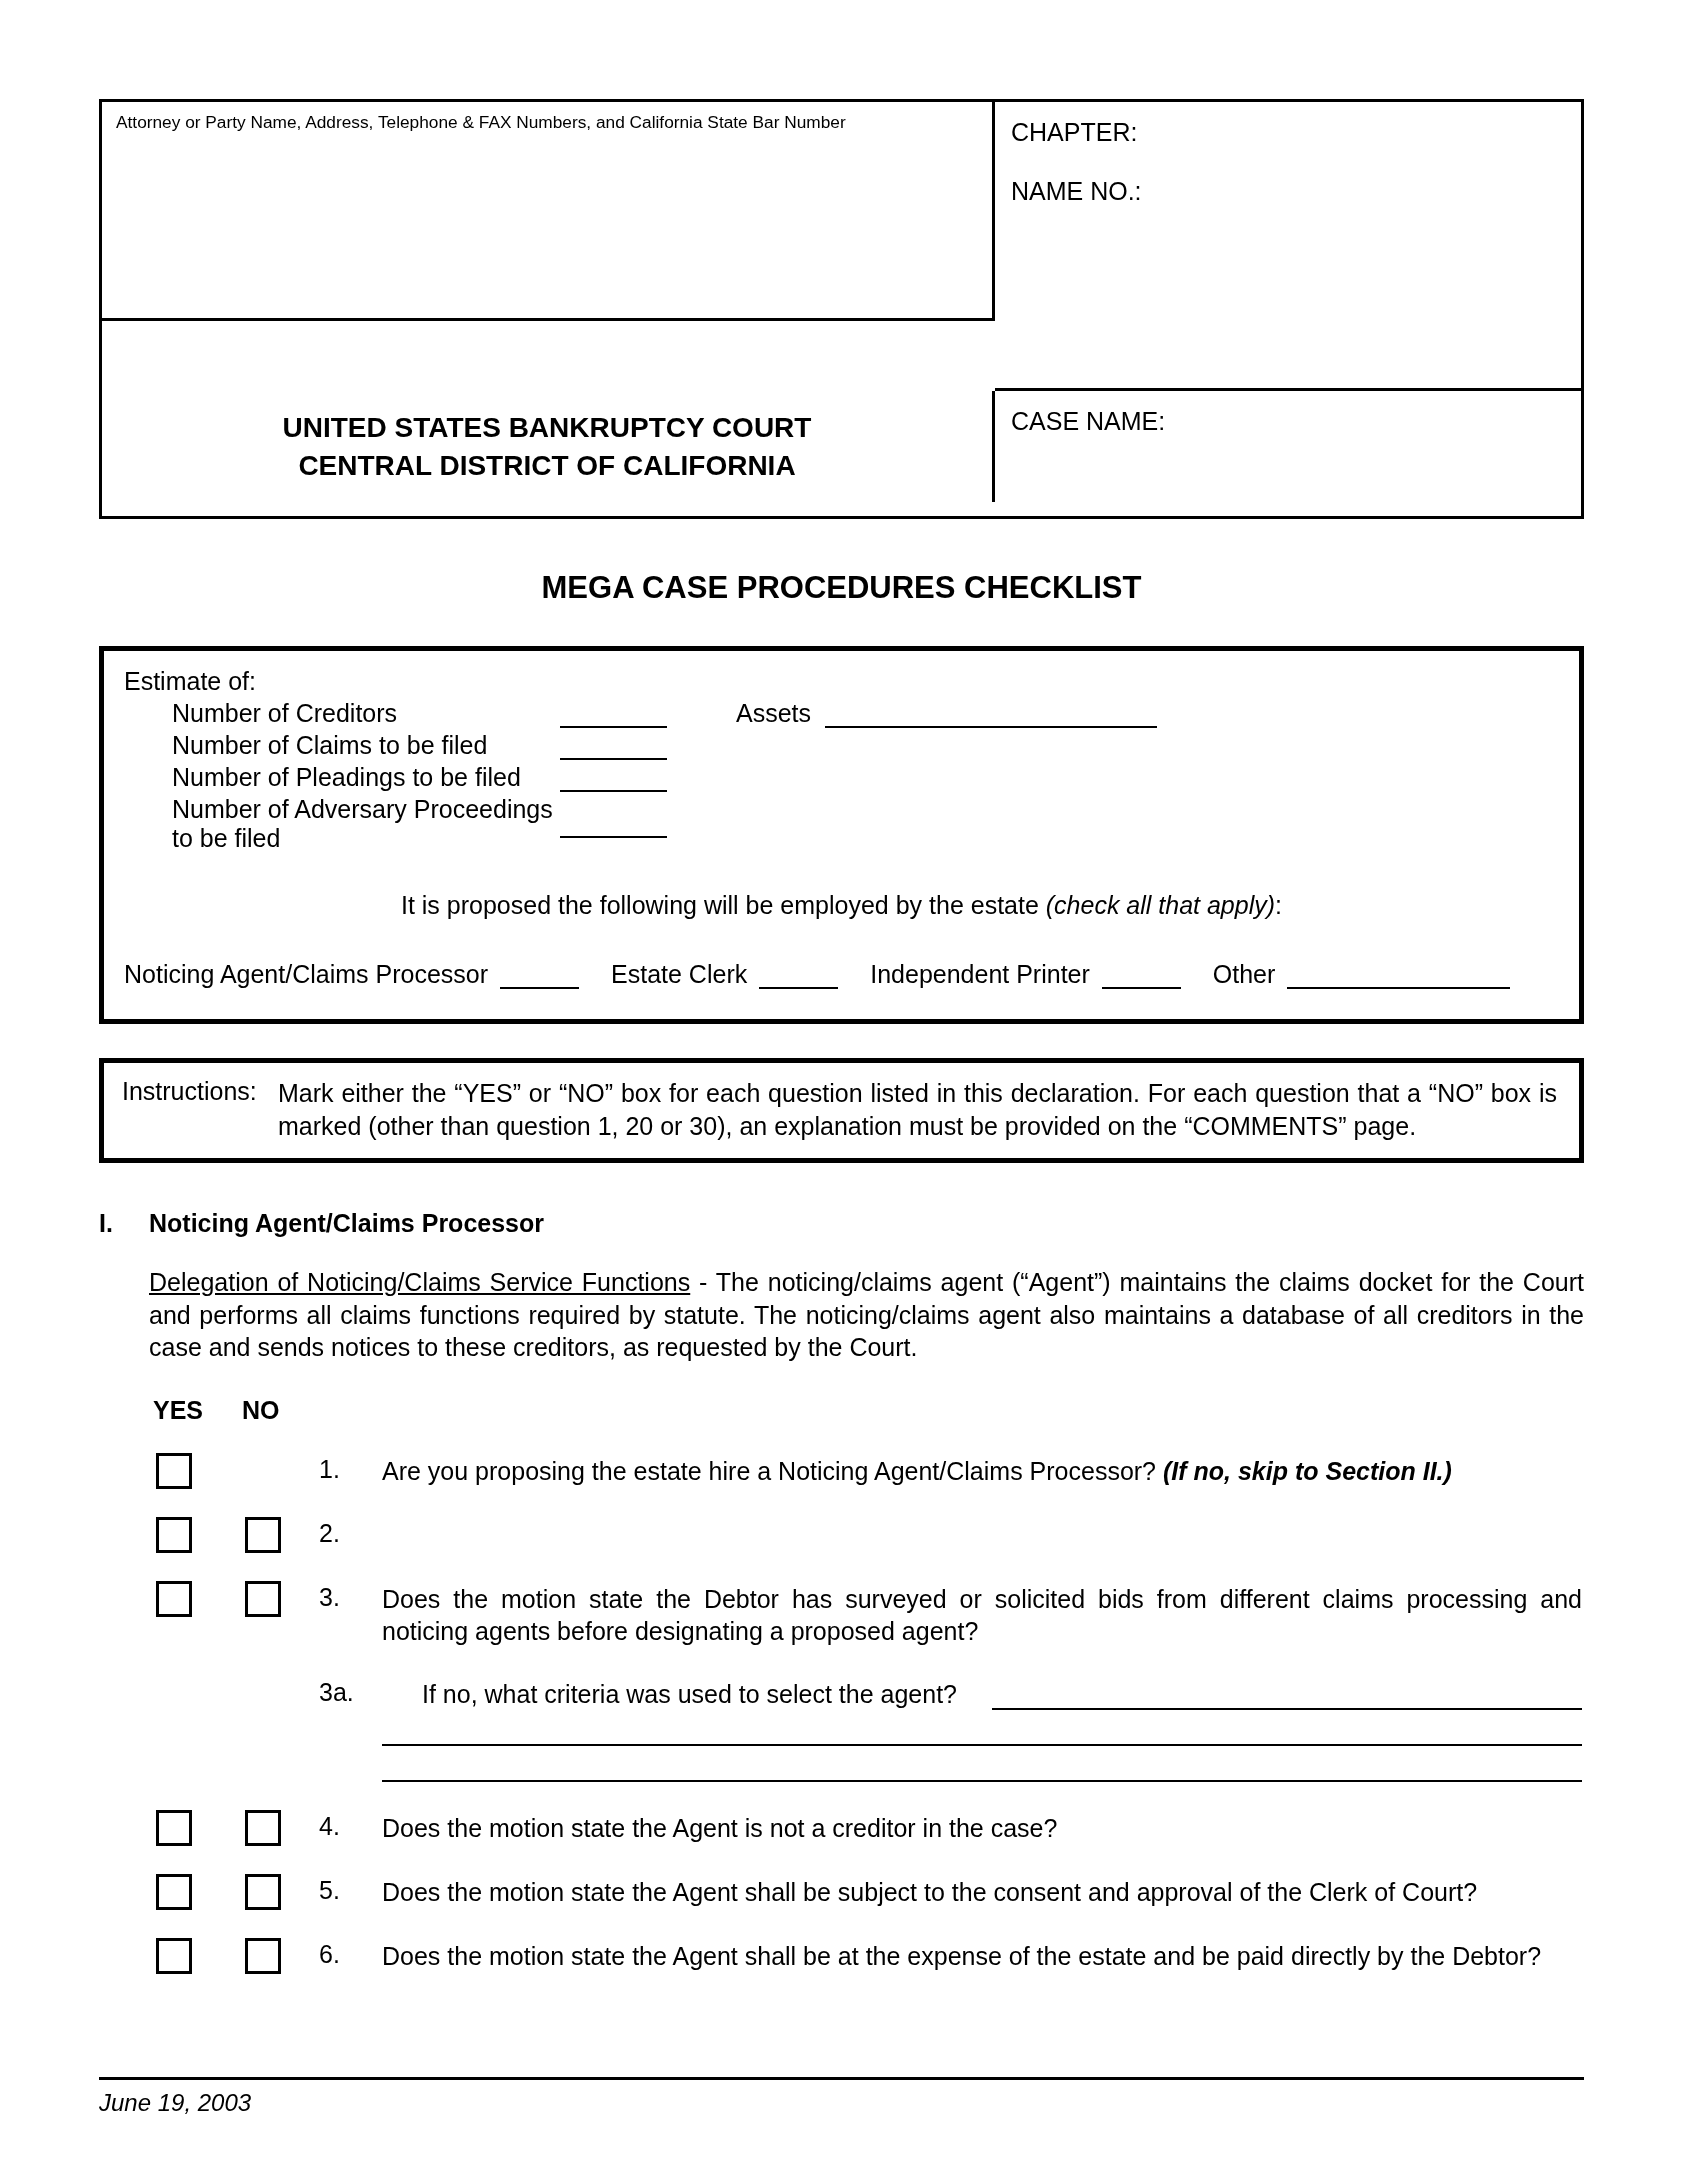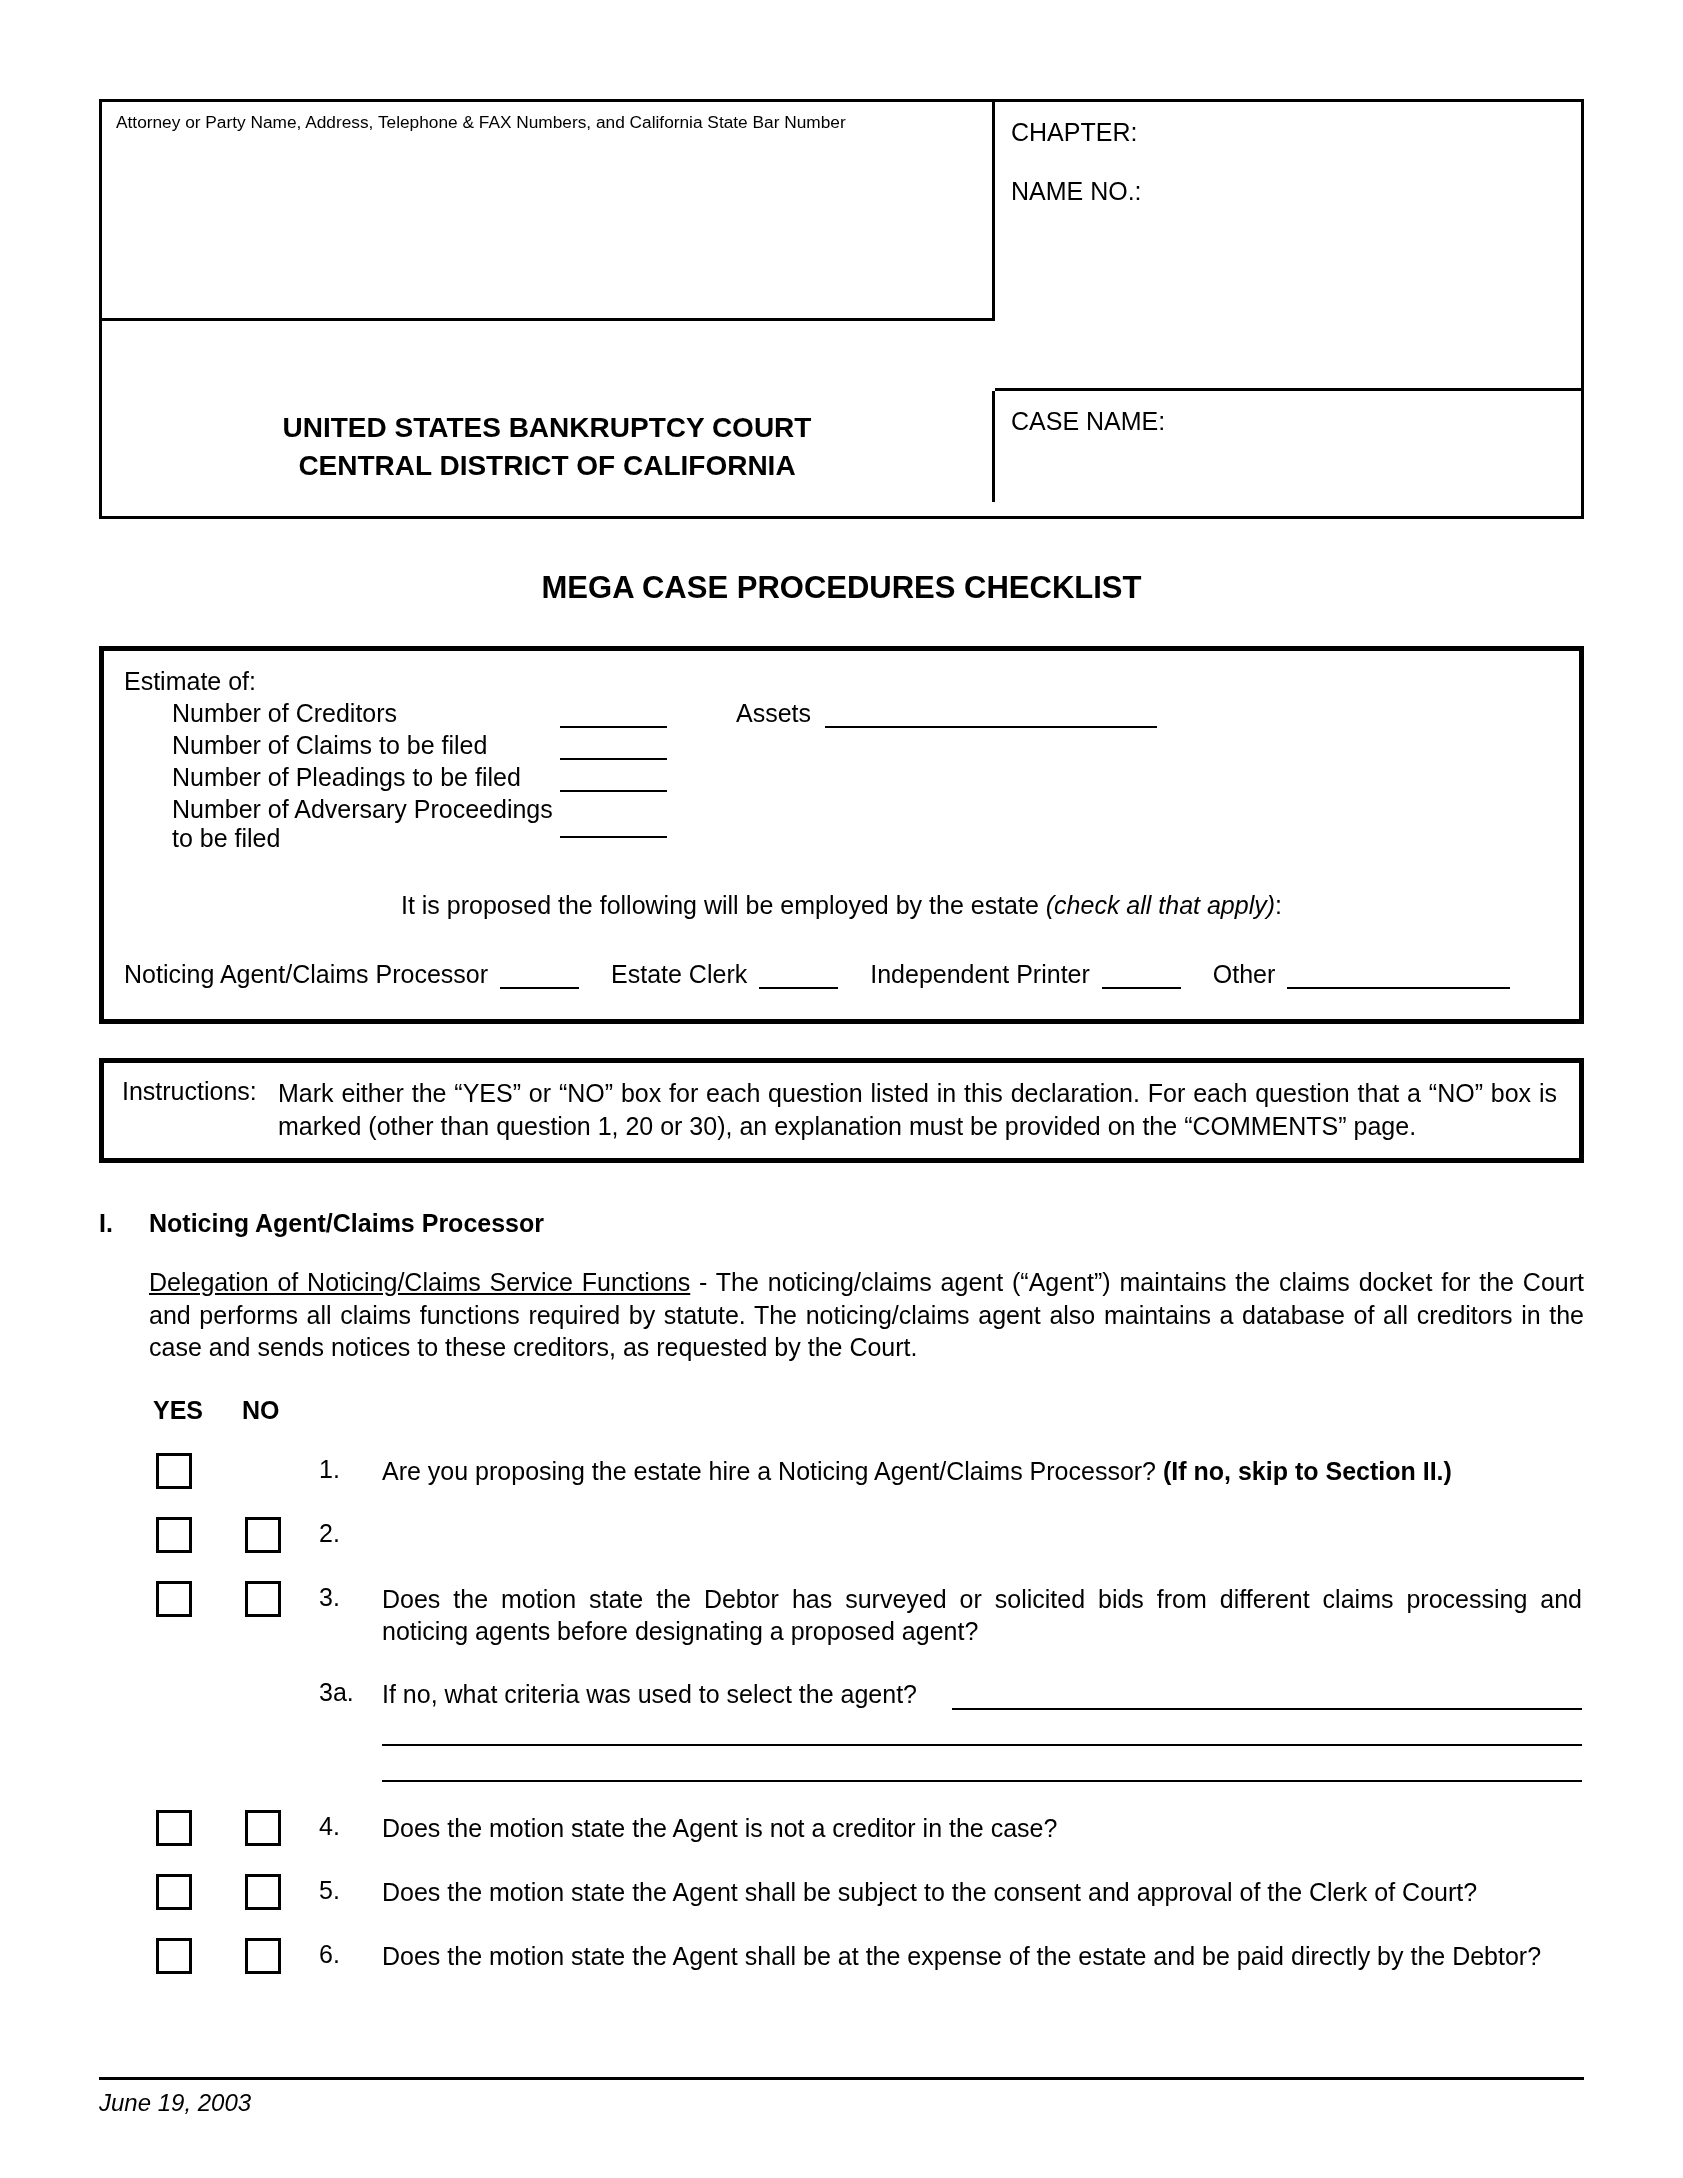--- a/index.html
+++ b/index.html
@@ -50,22 +50,22 @@
   .yn-row { margin-top: 32px; padding-left: 54px; display: flex; font-weight: bold; }
   .yn-yes { width: 89px; }
 
   .q-row { display: flex; align-items: flex-start; margin-top: 28px; }
   .slot { width: 36px; height: 36px; flex-shrink: 0; display: inline-block; }
   .cb { border: 3px solid #000; }
   .slot1 { margin-left: 57px; }
   .slot2 { margin-left: 53px; }
   .q-num { margin-left: 38px; width: 63px; flex-shrink: 0; padding-top: 2px; }
   .q-text { flex: 1; text-align: justify; line-height: 1.3; padding-top: 2px; padding-right: 2px; }
-  .q-suffix { font-weight: bold; }
-  .q3a-line1 { display: flex; align-items: flex-end; }
+  .q-suffix { font-weight: bold; font-style: italic; }
+  .q3a-line1 { display: flex; align-items: flex-end; margin-left: 40px; }
   .q3a-text { white-space: nowrap; }
   .fill-line { flex: 1; height: 30px; border-bottom: 2px solid #000; margin-left: 35px; }
   .extra-line { border-bottom: 2px solid #000; height: 36px; }
 
   
   .footer { position: absolute; top: 2077px; left: 99px; right: 99px; border-top: 3px solid #000; padding-top: 8px; }
   .footer-date { font-style: italic; font-size: 24px; }
 </style>
 </head>
 <body>

